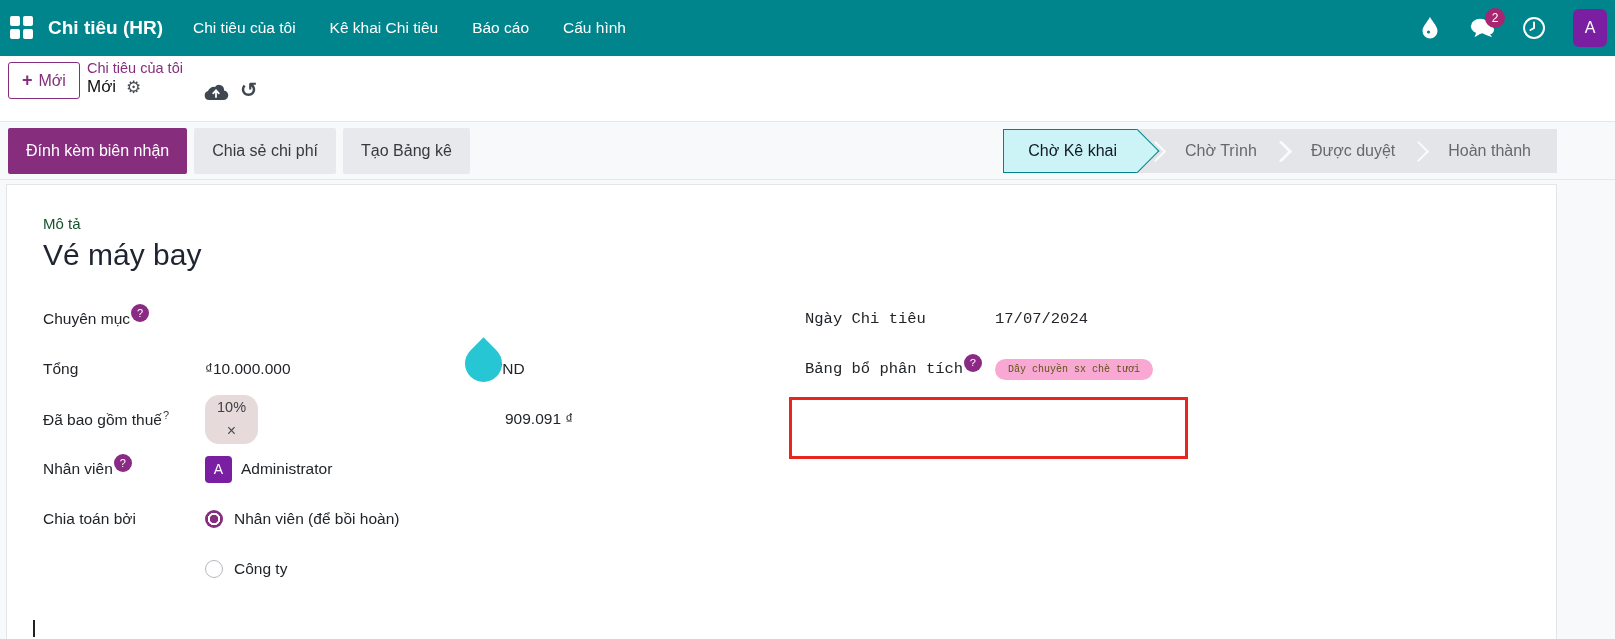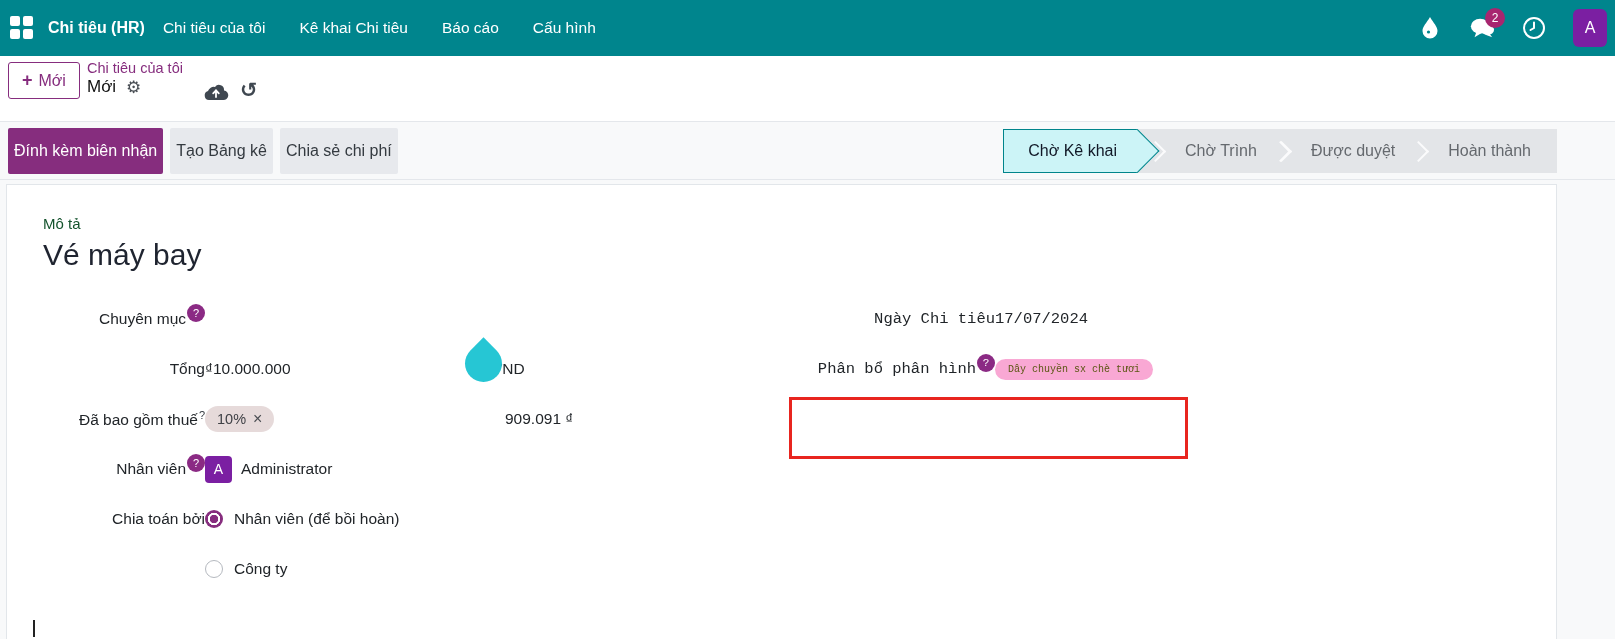--- a/index.html
+++ b/index.html
@@ -5,21 +5,21 @@
   * { margin:0; padding:0; box-sizing:border-box; }
   html,body { width:1615px; height:639px; overflow:hidden; background:#f8f9fa;
     font-family:"Liberation Sans","DejaVu Sans",sans-serif; color:#212529; }
 
   
   .topbar { position:absolute; left:0; top:0; width:1615px; height:56px;
     background:#00858d; display:flex; align-items:center; color:#fff; }
   .apps-grid { width:24px; height:24px; margin:0 14px 0 10px; display:grid;
     grid-template-columns:10px 10px; grid-template-rows:10px 10px; gap:3px; cursor:pointer; }
   .apps-grid span { background:#fff; border-radius:2px; }
-  .app-name { font-size:16px; font-weight:bold; margin-right:18px; cursor:pointer; }
+  .app-name { font-size:19px; font-weight:bold; margin-right:30px; cursor:pointer; }
   .topmenu { display:flex; gap:34px; font-size:15.5px; }
   .topmenu div { cursor:pointer; }
   .top-right { position:absolute; right:0; top:0; height:56px; display:flex; align-items:center; gap:26px; padding-right:8px; }
   .ticon { position:relative; width:26px; height:26px; display:flex; align-items:center; justify-content:center; cursor:pointer; }
   .badge { position:absolute; top:-7px; right:-10px; min-width:20px; height:20px; border-radius:50%;
     background:#a8256f; color:#fff; font-size:12px; display:flex; align-items:center; justify-content:center; }
   .avatar-top { width:34px; height:38px; border-radius:6px; background:#7b1fa2; color:#fff;
     font-size:16px; display:flex; align-items:center; justify-content:center; cursor:pointer; }
 
   
@@ -33,21 +33,21 @@
   .bc-row { display:flex; align-items:center; gap:10px; margin-top:1px; }
   .bc-current { font-size:17px; color:#111; }
   .gear { font-size:17px; color:#4a4f55; cursor:pointer; line-height:1; }
   .cloud { position:absolute; left:203px; top:26px; cursor:pointer; }
   .undo { position:absolute; left:240px; top:22px; font-size:21px; font-weight:bold; color:#3f4750; cursor:pointer; }
 
   
   .band { position:absolute; left:0; top:122px; width:1615px; height:58px; background:#f8f9fa;
     border-bottom:1px solid #e4e7eb; }
   .band .btns { position:absolute; left:8px; top:6px; display:flex; gap:7px; }
-  .btn { height:46px; padding:0 6px; font-size:16px; border:none; border-radius:2px; cursor:pointer;
+  .btn { height:46px; padding:0 18px; font-size:16px; border:none; border-radius:2px; cursor:pointer;
     font-family:inherit; }
   .btn.primary { background:#862d7e; color:#fff; }
   .btn.secondary { background:#e7e9ed; color:#343a40; }
 
   
   .statusbar { position:absolute; right:58px; top:7px; height:44px; background:#e3e5e8;
     display:flex; align-items:center; }
   .step { height:44px; display:flex; align-items:center; padding:0 26px; font-size:16px;
     color:#65696e; cursor:pointer; white-space:nowrap; }
   .step.active { position:relative; background:#ccf4f7; border:1px solid #00848b; color:#111827;
@@ -57,36 +57,36 @@
     border-top:1px solid #00848b; border-right:1px solid #00848b; z-index:1; }
   .sep { width:15px; height:15px; border-top:2px solid #fbfbfc; border-right:2px solid #fbfbfc;
     transform:rotate(45deg); margin:0 -4px 0 -10px; }
   .sep.first { margin-left:10px; }
 
   
   .sheet { position:absolute; left:6px; top:184px; width:1551px; height:600px; background:#fff;
     border:1px solid #e2e6ea; padding:30px 0 0 36px; }
   .lbl-sm { font-size:15px; color:#14532d; }
   .title { font-size:30px; color:#1f2430; margin-top:6px; font-weight:500; }
-  .cols { display:flex; margin-top:22px;text-align:right; }
+  .cols { display:flex; margin-top:22px; }
   .col-left { width:762px; }
   .col-right { width:720px;font-family:Liberation Mono, monospace; }
   .frow { min-height:50px; display:flex; align-items:center; }
   .flabel { width:162px; font-size:15.5px; color:#212529; flex:none; }
   .col-right .flabel { width:190px; }
   .fvalue { font-size:15.5px; color:#212529; display:flex; align-items:center; position:relative; }
   .help-badge { display:inline-flex; width:18px; height:18px; border-radius:50%; background:#8b2a84;
     color:#fff; font-size:11px; align-items:center; justify-content:center;
     vertical-align:top; margin:-6px 0 0 1px; cursor:pointer; }
   sup.q { font-size:11px; color:#343a40; margin-left:1px; }
   .amount-main { text-decoration:none; }
   .vnd { position:absolute; left:287px; }
   .tax-amount { position:absolute; left:300px; white-space:nowrap; }
   .tag-pill { background:#e6dada; border-radius:14px; padding:4px 12px; font-size:14.5px;
-    color:#3f4146; display:inline-flex; align-items:center; gap:7px; }
+    color:#3f4146; display:inline-flex; align-items:center; gap:7px;flex-direction:column; }
   .tag-x { cursor:pointer; font-size:16px; color:#4a4d52; }
   .avatar-sm { width:27px; height:27px; border-radius:4px; background:#7b1fa2; color:#fff;
     font-size:14px; display:flex; align-items:center; justify-content:center; margin-right:9px; }
   .radio { width:18px; height:18px; border-radius:50%; margin-right:11px; flex:none; cursor:pointer; }
   .radio.on { background:radial-gradient(circle,#862d7e 0 4px,#fff 4.5px 6px,#862d7e 6.5px 9px); }
   .radio.off { border:1px solid #b5b9bf; background:#fff; }
   .tag-yellow { background:#f9a8d4; border-radius:14px; padding:5px 13px; font-size:10px; color:#5c5614; cursor:pointer; }
 
   
   .red-box { position:absolute; left:789px; top:397px; width:399px; height:62px;
@@ -157,22 +157,22 @@
       <path d="M21 8.5 A5 5 0 0 0 12 5 A6 6 0 0 0 5 9 A4.6 4.6 0 0 0 6 18 H20 A4.5 4.5 0 0 0 21 8.5 Z" fill="#3f4750"></path>
       <path d="M13 15 V9 M13 8.3 L10.2 11.4 M13 8.3 L15.8 11.4" stroke="#fff" stroke-width="1.8" fill="none" stroke-linecap="round"></path>
     </svg>
   </div>
   <div class="undo">↺</div>
 </div>
 
 <div class="band">
   <div class="btns">
     <button class="btn primary">Đính kèm biên nhận</button>
+    <button class="btn secondary">Chia sẻ chi phí</button>
     <button class="btn secondary">Tạo Bảng kê</button>
-    <button class="btn secondary">Chia sẻ chi phí</button>
   </div>
   <div class="statusbar">
     <div class="step active">
       <span>Chờ Kê khai</span>
     </div>
     <span class="sep first"></span>
     <div class="step">Chờ Trình</div>
     <span class="sep"></span>
     <span class="sep"></span>
     <div class="step">Được duyệt</div>
@@ -245,21 +245,21 @@
 
     <div class="col-right">
       <div class="frow">
         <div class="flabel"><span>Ngày Chi tiêu</span></div>
         <div class="fvalue">17/07/2024</div>
       </div>
 
 
       <div class="frow">
         <div class="flabel">
-          <span>Phân bổ phân hình</span><span class="help-badge">?</span>
+          <span>Bảng bổ phân tích</span><span class="help-badge">?</span>
         </div>
         <div class="fvalue">
           <span class="tag-yellow">Dây chuyền sx chè tươi</span>
         </div>
       </div>
     </div>
   </div>
 </div>
 
 <div class="red-box"></div>

